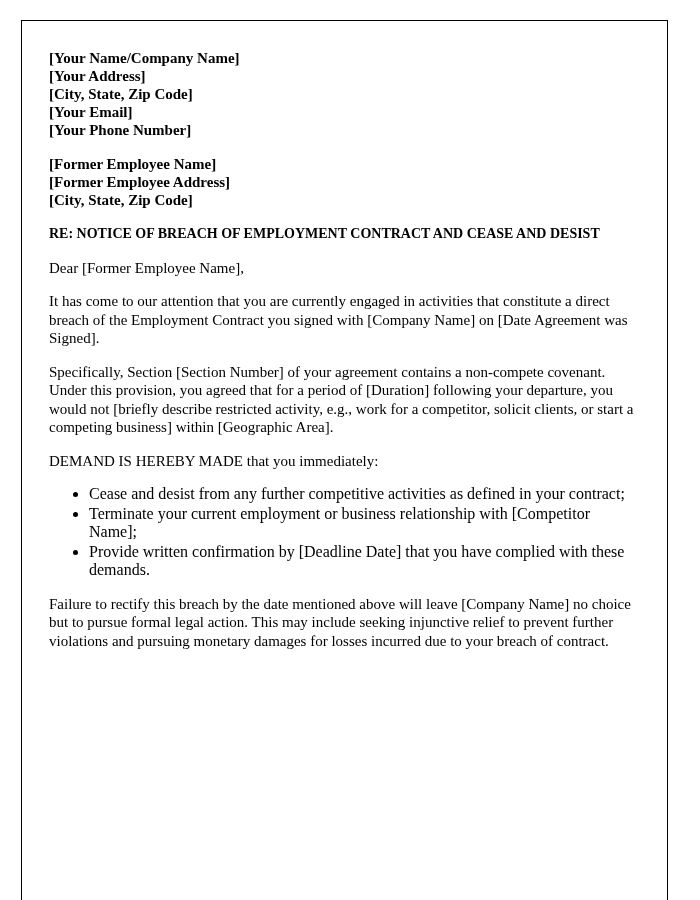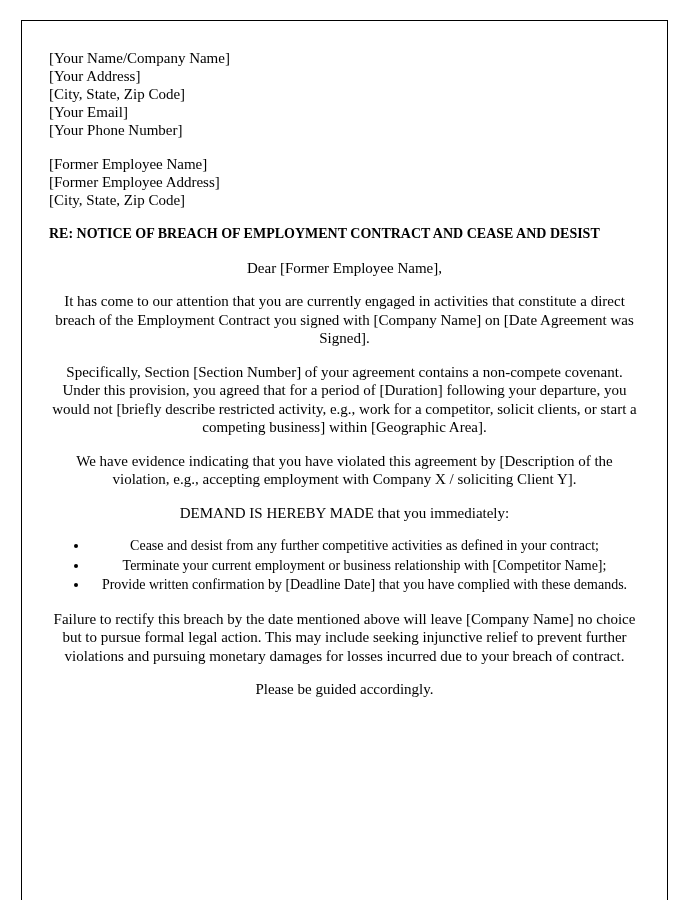--- a/index.html
+++ b/index.html
@@ -25,45 +25,44 @@
     box-sizing: border-box;
     padding: 28px 27px 0 27px;
     background: #ffffff;
   }
   .line {
     font-size: 15px;
     line-height: 18px;
   }
   .block {
     margin-bottom: 16px;
+    font-weight: bold;
   }
   p.para {
     font-size: 15px;
     line-height: 18.5px;
     margin: 0 0 15px 0;
-    text-align: center;
   }
   .subject {
     font-weight: bold;
     font-size: 14px;
     line-height: 18.5px;
     margin: 0 0 15px 0;
   }
   .bold-inline {
     font-weight: normal;
   }
   ul.demand-list {
     margin: 0 0 15px 0;
     padding-left: 40px;
   }
   ul.demand-list li {
-    font-size: 14px;
+    font-size: 16px;
     line-height: 18.5px;
     margin: 0 0 1px 0;
-    text-align: center;
   }
 </style>
 </head>
 <body>
 
 <div class="page">
 
   <div class="block">
     <div class="line">[Your Name/Company Name]</div>
     <div class="line">[Your Address]</div>
@@ -80,27 +79,25 @@
   </div>
 
   <p class="subject">RE: NOTICE OF BREACH OF EMPLOYMENT CONTRACT AND CEASE AND DESIST</p>
 
   <p class="para">Dear [Former Employee Name],</p>
 
   <p class="para">It has come to our attention that you are currently engaged in activities that constitute a direct breach of the Employment Contract you signed with [Company Name] on [Date Agreement was Signed].</p>
 
   <p class="para">Specifically, Section [Section Number] of your agreement contains a non-compete covenant. Under this provision, you agreed that for a period of [Duration] following your departure, you would not [briefly describe restricted activity, e.g., work for a competitor, solicit clients, or start a competing business] within [Geographic Area].</p>
 
-  <p class="para">We have evidence indicating that you have violated this agreement by [Description of the violation, e.g., accepting employment with Company X / soliciting Client Y].</p>
 
   <p class="para"><span class="bold-inline">DEMAND IS HEREBY MADE</span><span> that you immediately:</span></p>
 
   <ul class="demand-list">
     <li>Cease and desist from any further competitive activities as defined in your contract;</li>
     <li>Terminate your current employment or business relationship with [Competitor Name];</li>
     <li>Provide written confirmation by [Deadline Date] that you have complied with these demands.</li>
   </ul>
 
   <p class="para">Failure to rectify this breach by the date mentioned above will leave [Company Name] no choice but to pursue formal legal action. This may include seeking injunctive relief to prevent further violations and pursuing monetary damages for losses incurred due to your breach of contract.</p>
 
-  <p class="para">Please be guided accordingly.</p>
 
 </div>
 
 </body></html>

